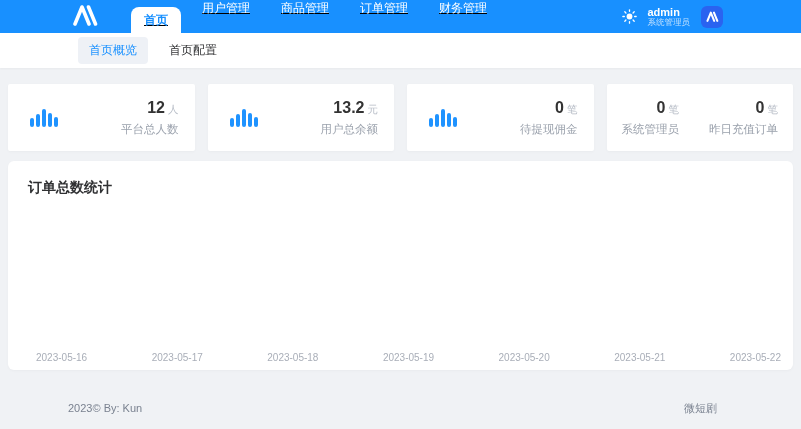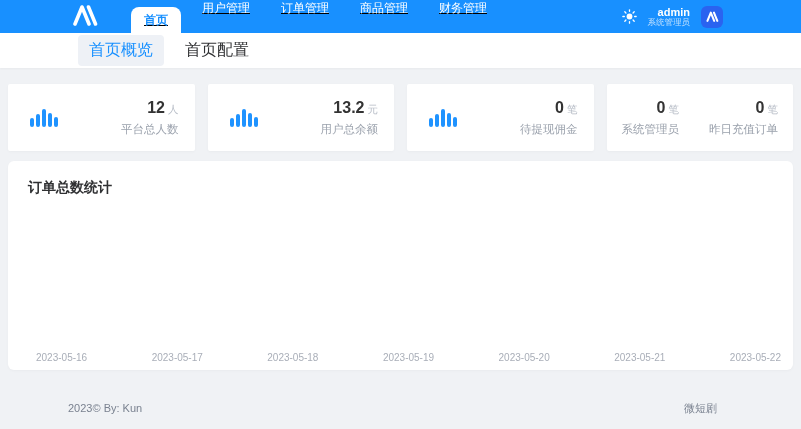--- a/index.html
+++ b/index.html
@@ -7,28 +7,28 @@
   body { background:#f0f2f5; font-family:"Liberation Sans","DejaVu Sans",sans-serif; overflow:hidden; }
 
   
   .navbar { height:33px; background:#1890ff; display:flex; align-items:stretch; position:relative; }
   .brand { display:flex; align-items:center; margin-left:72px; }
   .nav-menu { display:flex; align-items:flex-start; margin-left:32px;text-decoration:underline; }
   .nav-item { display:flex; align-items:center; color:#fff; font-size:12px; padding:0 10px; margin-right:11px; cursor:pointer; white-space:nowrap; }
   .nav-item.active { background:#fff; color:#1890ff; border-radius:8px 8px 0 0; align-self:flex-end; height:26px; padding:0 13px; font-weight:bold; }
   .nav-right { position:absolute; right:78px; top:0; height:33px; display:flex; align-items:center; gap:11px; }
   .sun { display:flex; align-items:center; cursor:pointer; }
-  .user-meta { text-align:right; color:#fff; line-height:1.1; cursor:pointer; }
+  .user-meta { text-align:left; color:#fff; line-height:1.1; cursor:pointer; }
   .user-name { font-size:11px; font-weight:bold; }
   .user-role { font-size:8.5px; opacity:.7; }
   .avatar { width:22px; height:22px; border-radius:6px; background:#2a63f0; display:flex; align-items:center; justify-content:center; cursor:pointer; }
 
   
   .subnav { height:35px; background:#fff; display:flex; align-items:center; padding-left:78px; gap:10px; box-shadow:0 1px 2px rgba(0,0,0,.04); }
-  .subtab { font-size:16px; color:#303133; padding:5px 11px; border-radius:4px; cursor:pointer; white-space:nowrap; }
+  .subtab { font-size:12px; color:#303133; padding:5px 11px; border-radius:4px; cursor:pointer; white-space:nowrap; }
   .subtab.active { background:#eef1f6; color:#1890ff; }
 
   
   .content { padding:16px 8px 0; }
   .stats-row { display:flex; gap:13px; }
   .card { background:#fff; border-radius:2px; height:67px; flex:1; display:flex; align-items:center; box-shadow:0 1px 3px rgba(0,0,0,.03); }
   .bar-icon { margin-left:22px; display:flex; align-items:flex-end; gap:2px; height:18px; }
   .bar-icon i { display:block; width:4px; border-radius:2px; background:#1f93ff; }
   .bar-icon i:nth-child(1){height:9px;}  .bar-icon i:nth-child(2){height:13px;}
   .bar-icon i:nth-child(3){height:18px;} .bar-icon i:nth-child(4){height:14px;}
@@ -63,22 +63,22 @@
     <span>
       <svg width="27" height="22" viewBox="0 0 27 22" fill="none">
         <polyline points="3,20 10,3 17,20" stroke="#ffffff" stroke-width="3.6" stroke-linecap="round" stroke-linejoin="round"></polyline>
         <line x1="16.5" y1="3" x2="23.5" y2="20" stroke="#ffffff" stroke-width="3.6" stroke-linecap="round"></line>
       </svg>
     </span>
   </div>
   <div class="nav-menu">
     <div class="nav-item active">首页</div>
     <div class="nav-item">用户管理</div>
+    <div class="nav-item">商品管理</div>
     <div class="nav-item">订单管理</div>
-    <div class="nav-item">商品管理</div>
     <div class="nav-item">财务管理</div>
   </div>
   <div class="nav-right">
     <span class="sun">
       <svg width="15" height="15" viewBox="0 0 16 16">
         <circle cx="8" cy="8" r="3.1" fill="#fff"></circle>
         <g stroke="#fff" stroke-width="1.4" stroke-linecap="round">
           <line x1="8" y1="0.9" x2="8" y2="2.5"></line>
             <line x1="8" y1="13.5" x2="8" y2="15.1"></line>
           <line x1="0.9" y1="8" x2="2.5" y2="8"></line>

